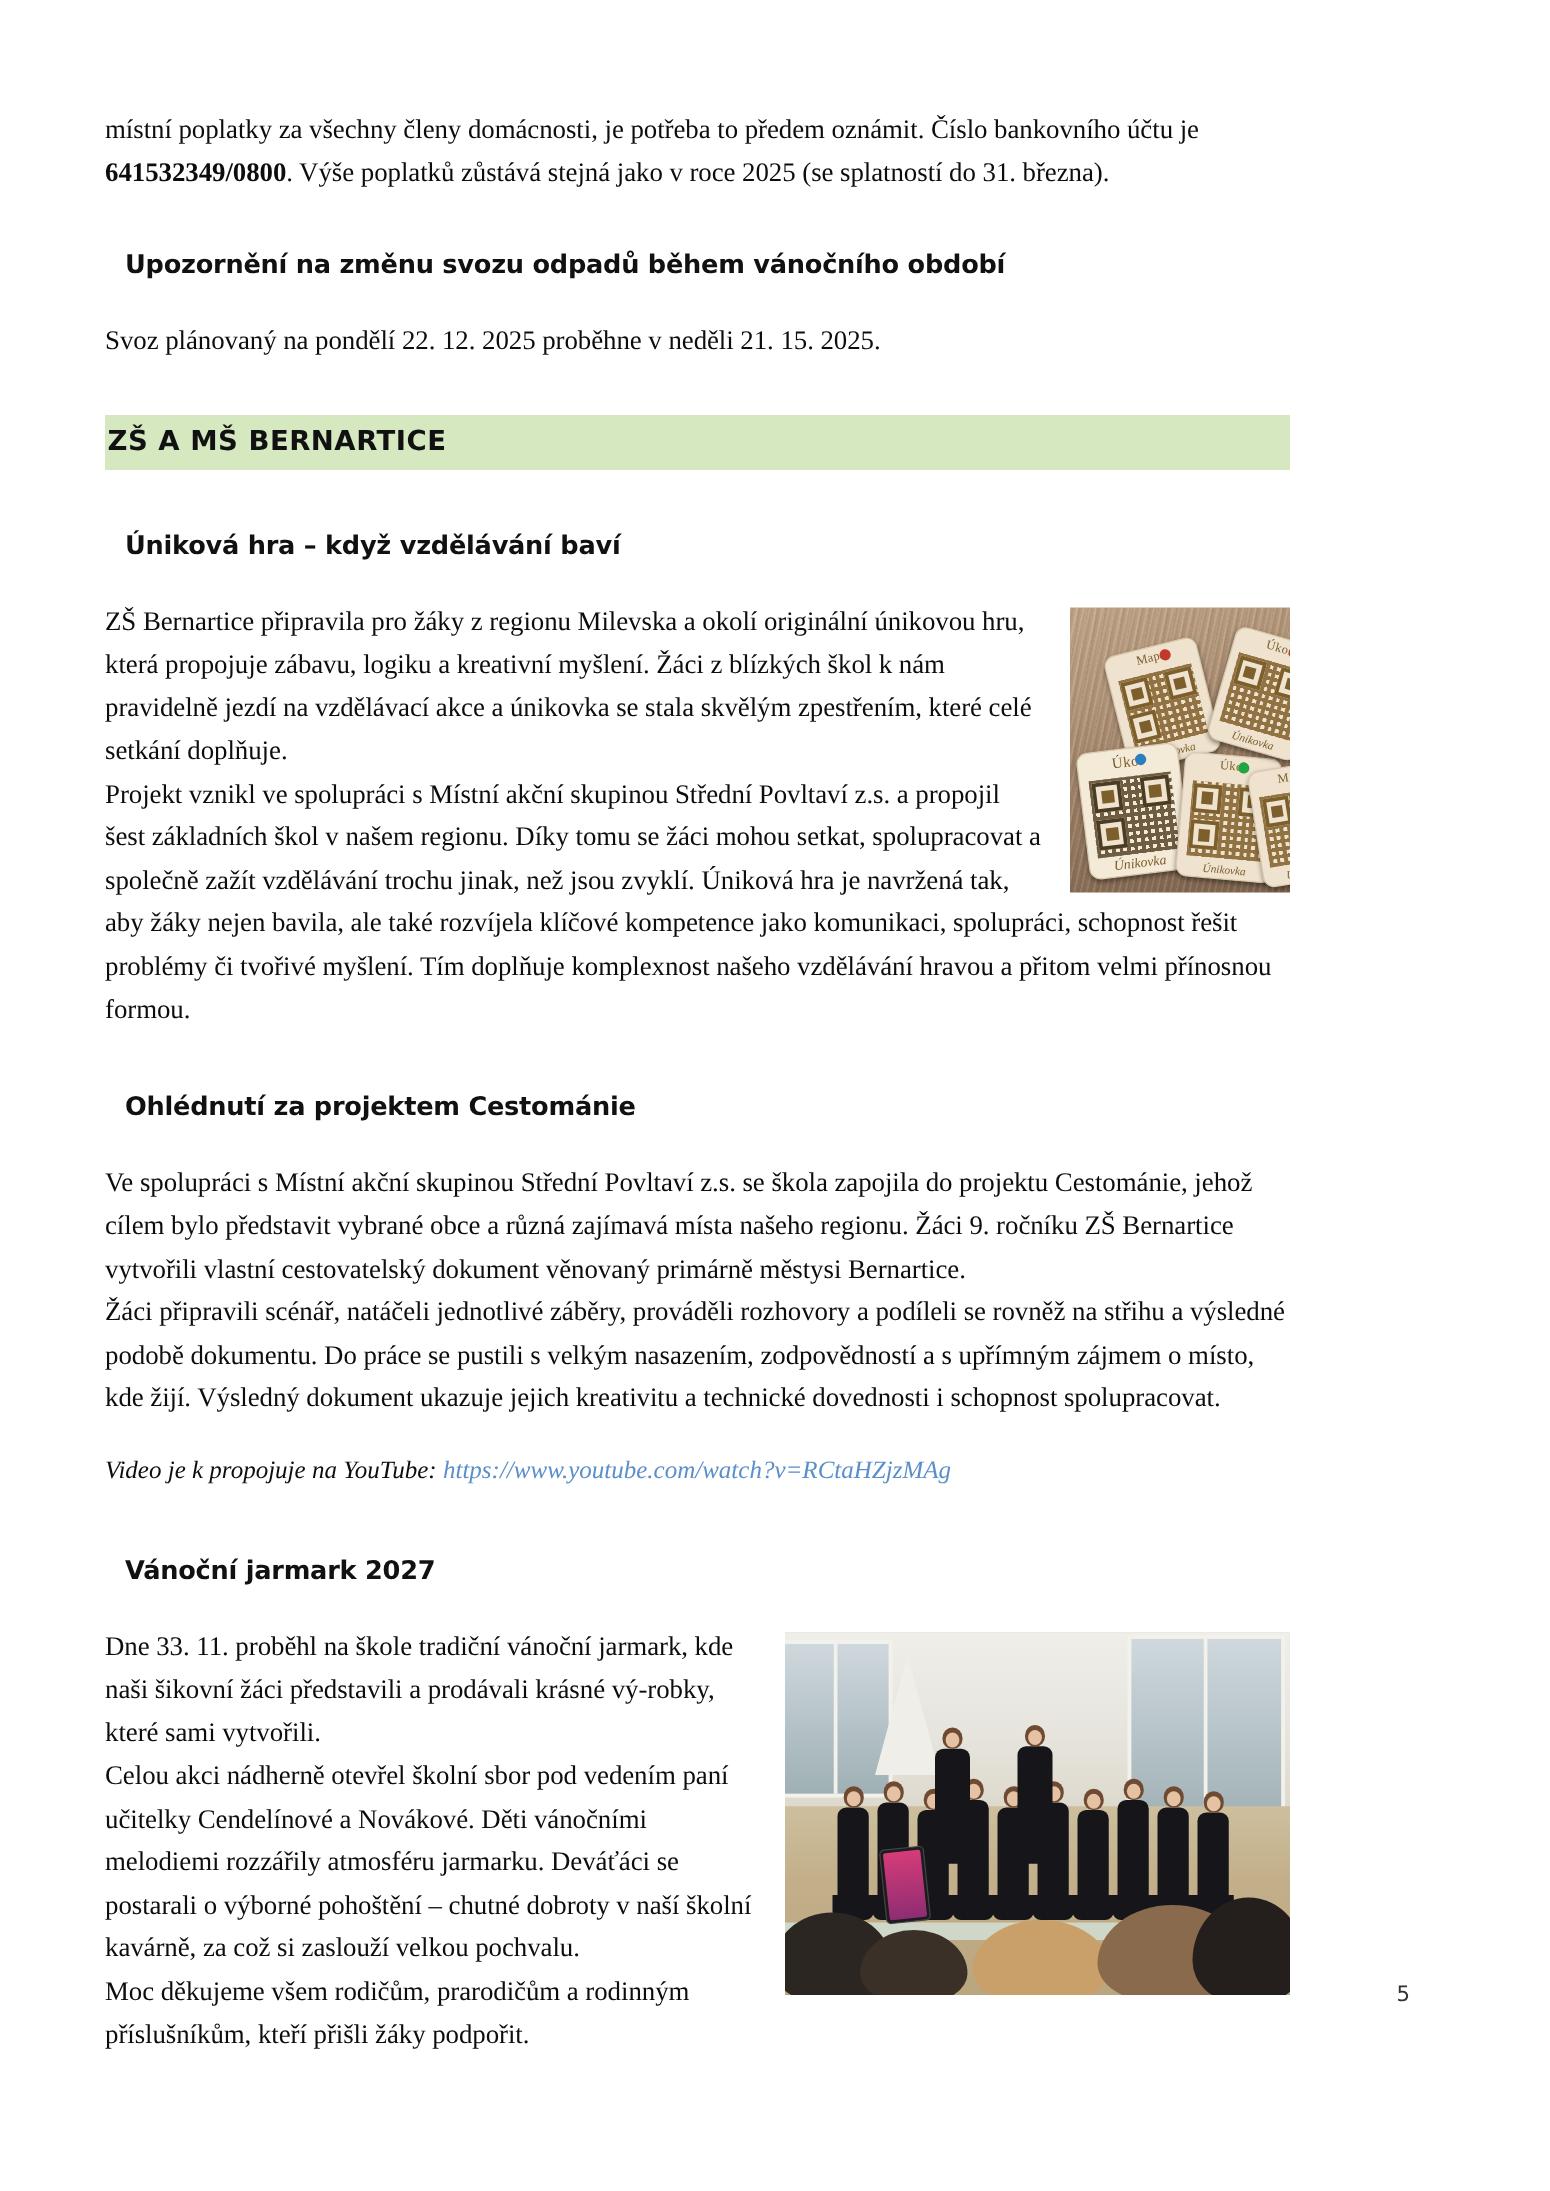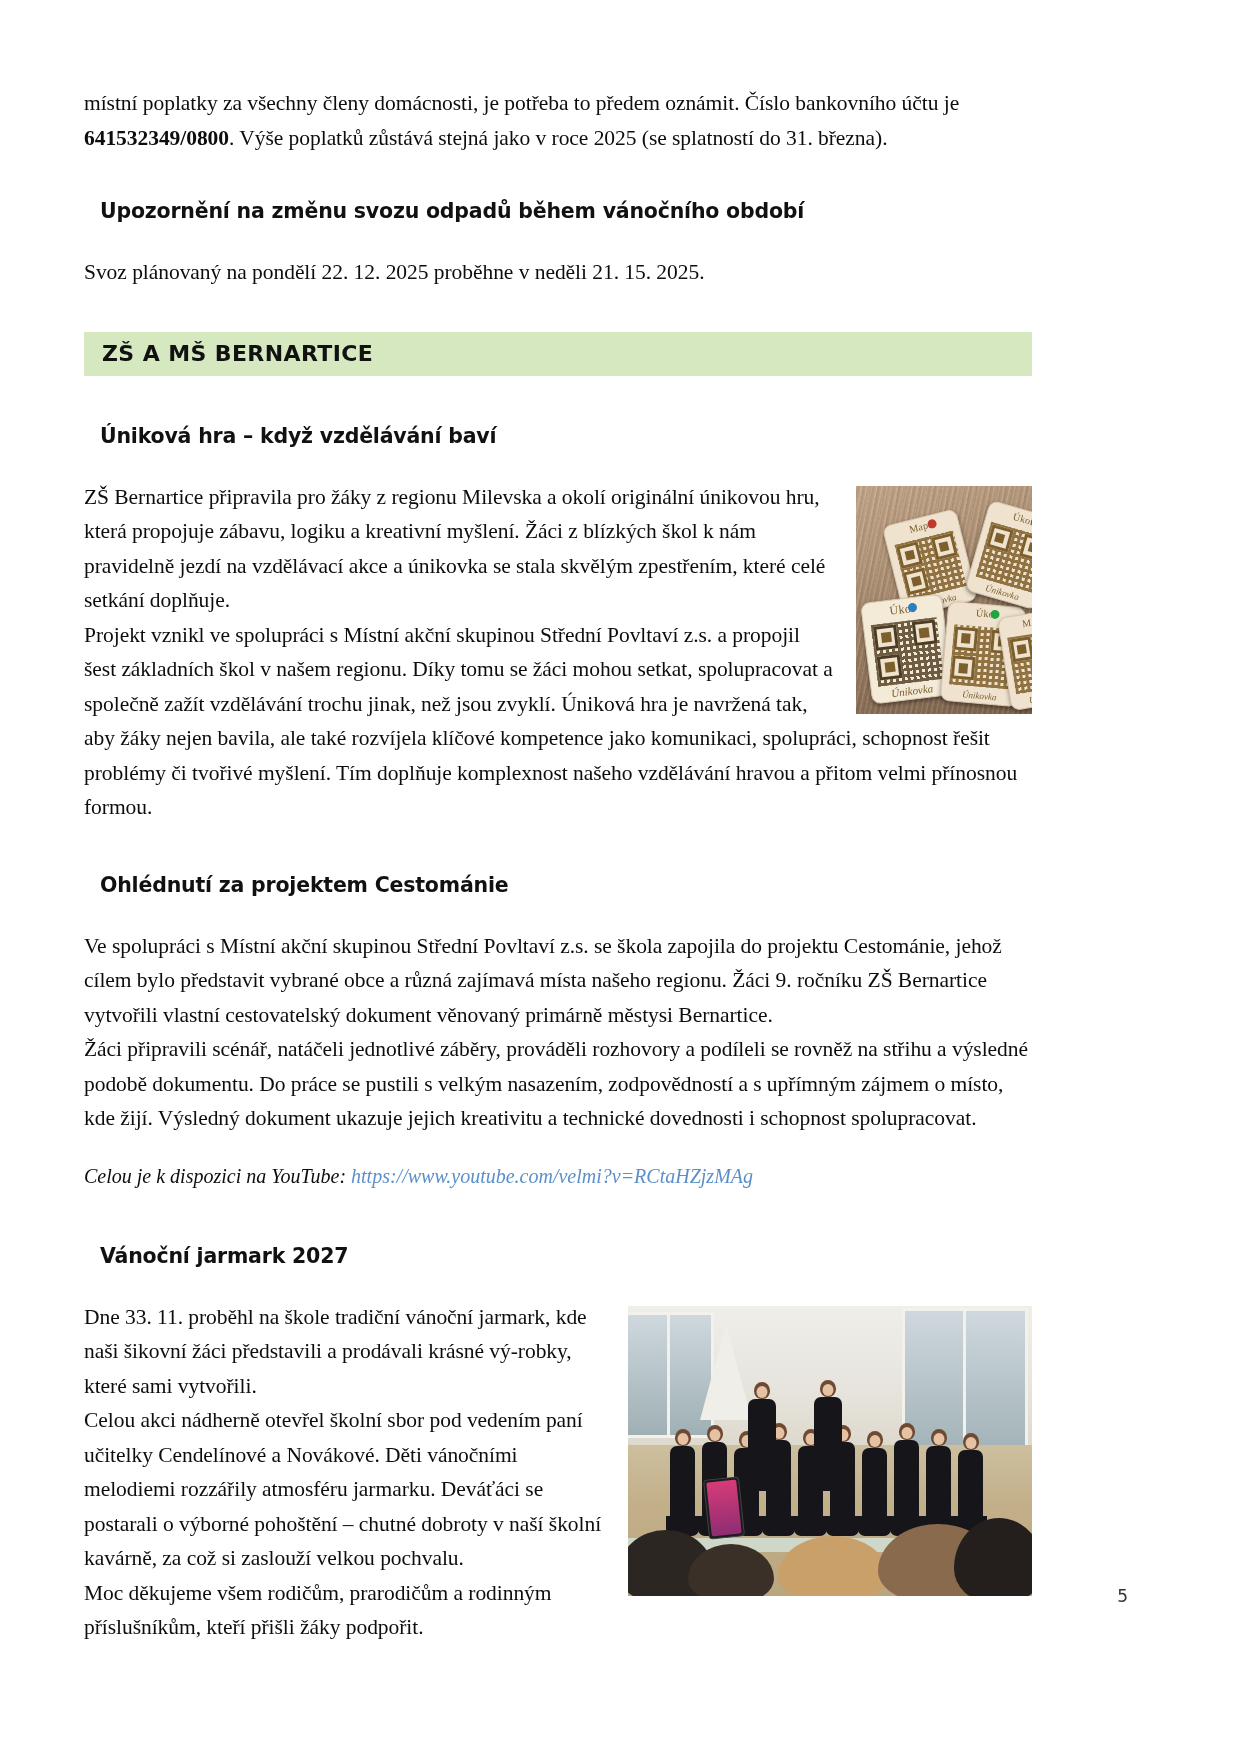--- a/index.html
+++ b/index.html
@@ -40,21 +40,21 @@
   }
   .para-gap { height: 26px; }
   .small-gap { height: 14px; }
 
   h2.section-head {
     font-family: "DejaVu Sans", "Liberation Sans", sans-serif;
     font-size: 22px;
     font-weight: bold;
     letter-spacing: 0.4px;
     margin: 0;
-    padding: 8px 0 8px 18px;
+    padding: 8px 0 8px 2px;
     background: #d5e8c0;
     color: #111;
     line-height: 28px;
   }
   h3.article-head {
     font-family: "DejaVu Sans", "Liberation Sans", sans-serif;
     font-size: 20.5px;
     font-weight: bold;
     margin: 16px;
     line-height: 28px;
@@ -316,21 +316,21 @@
 
     <div style="height:30px"></div>
 
     <h3 class="article-head">Ohlédnutí za projektem Cestománie</h3>
     <div class="small-gap"></div>
     <p class="body">Ve spolupráci s Místní akční skupinou Střední Povltaví z.s. se škola zapojila do projektu Cestománie, jehož cílem bylo představit vybrané obce a různá zajímavá místa našeho regionu. Žáci 9. ročníku ZŠ Bernartice vytvořili vlastní cestovatelský dokument věnovaný primárně městysi Bernartice.</p>
     <p class="body">Žáci připravili scénář, natáčeli jednotlivé záběry, prováděli rozhovory a podíleli se rovněž na střihu a výsledné podobě dokumentu. Do práce se pustili s velkým nasazením, zodpovědností a s upřímným zájmem o místo, kde žijí. Výsledný dokument ukazuje jejich kreativitu a technické dovednosti i schopnost spolupracovat.</p>
 
     <div style="height:24px"></div>
 
-    <p class="note"><span>Celou je k dispozici na YouTube: </span><a class="link" href="#">https://www.youtube.com/velmi?v=RCtaHZjzMAg</a></p>
+    <p class="note"><span>Video je k propojuje na YouTube: </span><a class="link" href="#">https://www.youtube.com/watch?v=RCtaHZjzMAg</a></p>
 
     <div style="height:34px"></div>
 
     <h3 class="article-head">Vánoční jarmark 2027</h3>
     <div class="small-gap"></div>
 
     <div class="clearfix">
 
       <div class="float-right photo-choir">
         <div class="pc-wall"></div>

